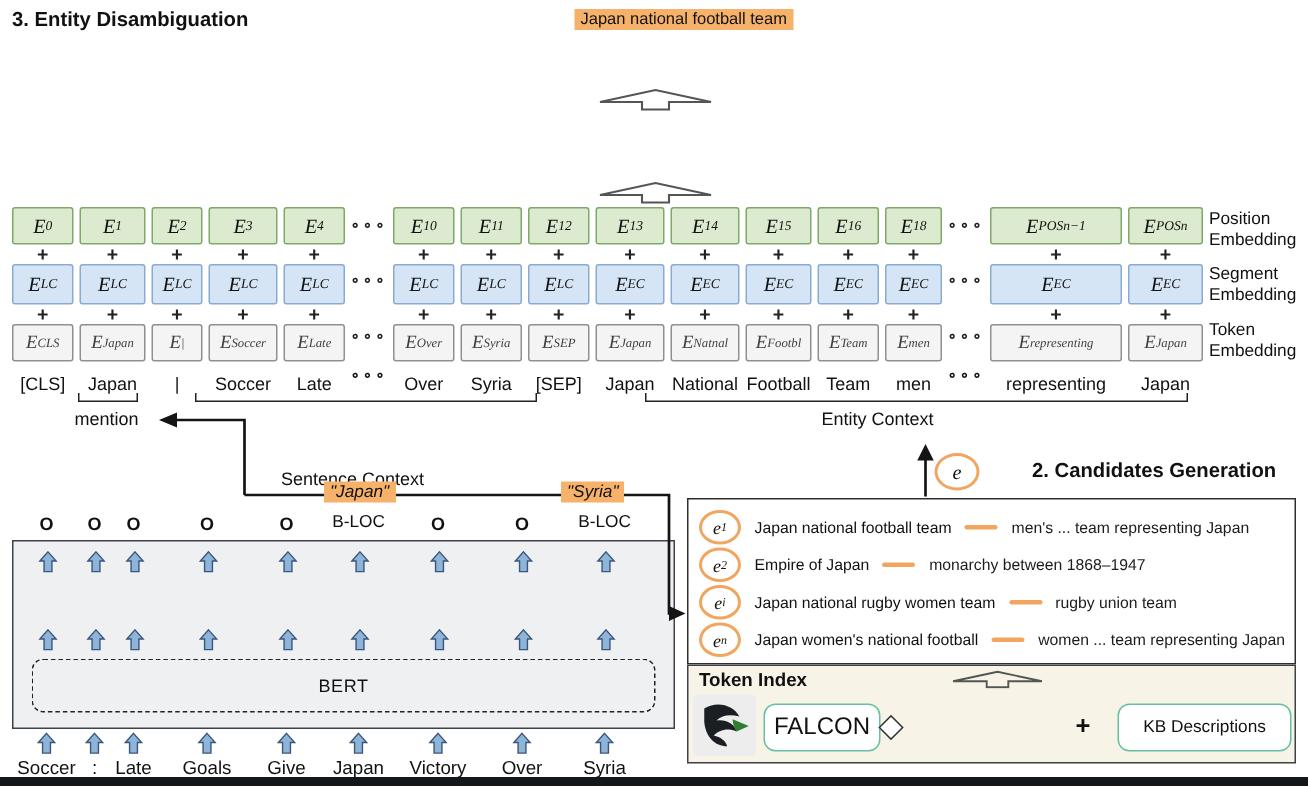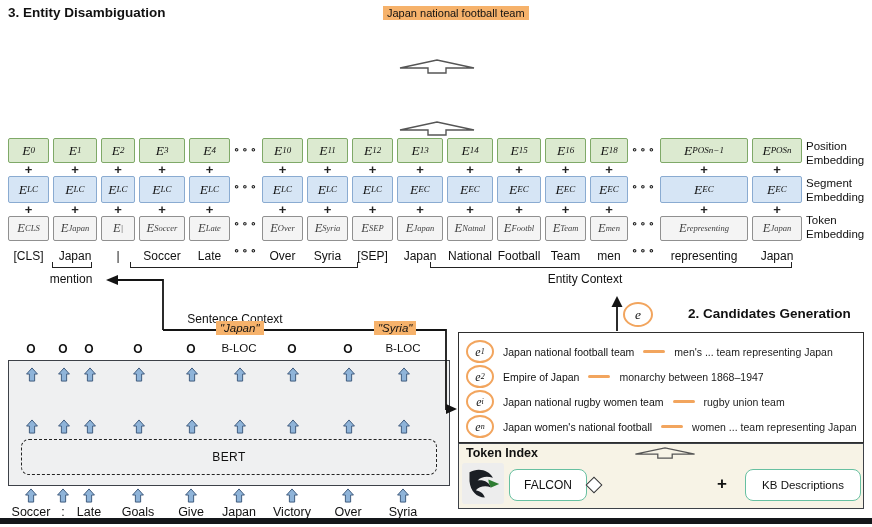--- a/index.html
+++ b/index.html
@@ -56,21 +56,21 @@
   .ebadge sub{font-size:8px;font-style:italic;}
   .cand-name{font-size:10.5px;white-space:nowrap;}
   .cdash{width:22px;height:3px;background:var(--ring,#f2a55e);border-radius:2px;flex:0 0 auto;}
   .cand-desc{font-size:10.5px;white-space:nowrap;color:#1c1c1c;}
   .ebadge.big{position:absolute;left:623px;top:302px;width:26px;height:21px;font-size:13.5px;z-index:7;}
   
   .indexbox{position:absolute;left:458px;top:443px;width:406px;height:66px;background:var(--index-bg,#f7f3e6);
             border:1.8px solid #3d4148;box-sizing:border-box;}
   .index-title{position:absolute;left:7px;top:2px;font-weight:bold;font-size:12.5px;}
   .tealbox{position:absolute;background:#fff;border:1.6px solid var(--teal,#67c0a1);border-radius:8px;
-           display:flex;align-items:center;justify-content:center;font-size:12px;white-space:nowrap;}
+           display:flex;align-items:center;justify-content:center;font-size:16px;white-space:nowrap;}
   .diamond{position:absolute;width:10px;height:10px;border:1.4px solid #333;background:#fff;transform:rotate(45deg);}
   .plus-big{position:absolute;font-weight:bold;font-size:17px;}
   .falcon{position:absolute;left:3px;top:19px;width:42px;height:41px;background:#ededed;border-radius:3px;
           display:flex;align-items:center;justify-content:center;}
   .botbar{position:absolute;left:0;top:518px;width:872px;height:6px;background:#14171a;}
   svg{display:block;}
 </style>
 </head>
 <body>
 

